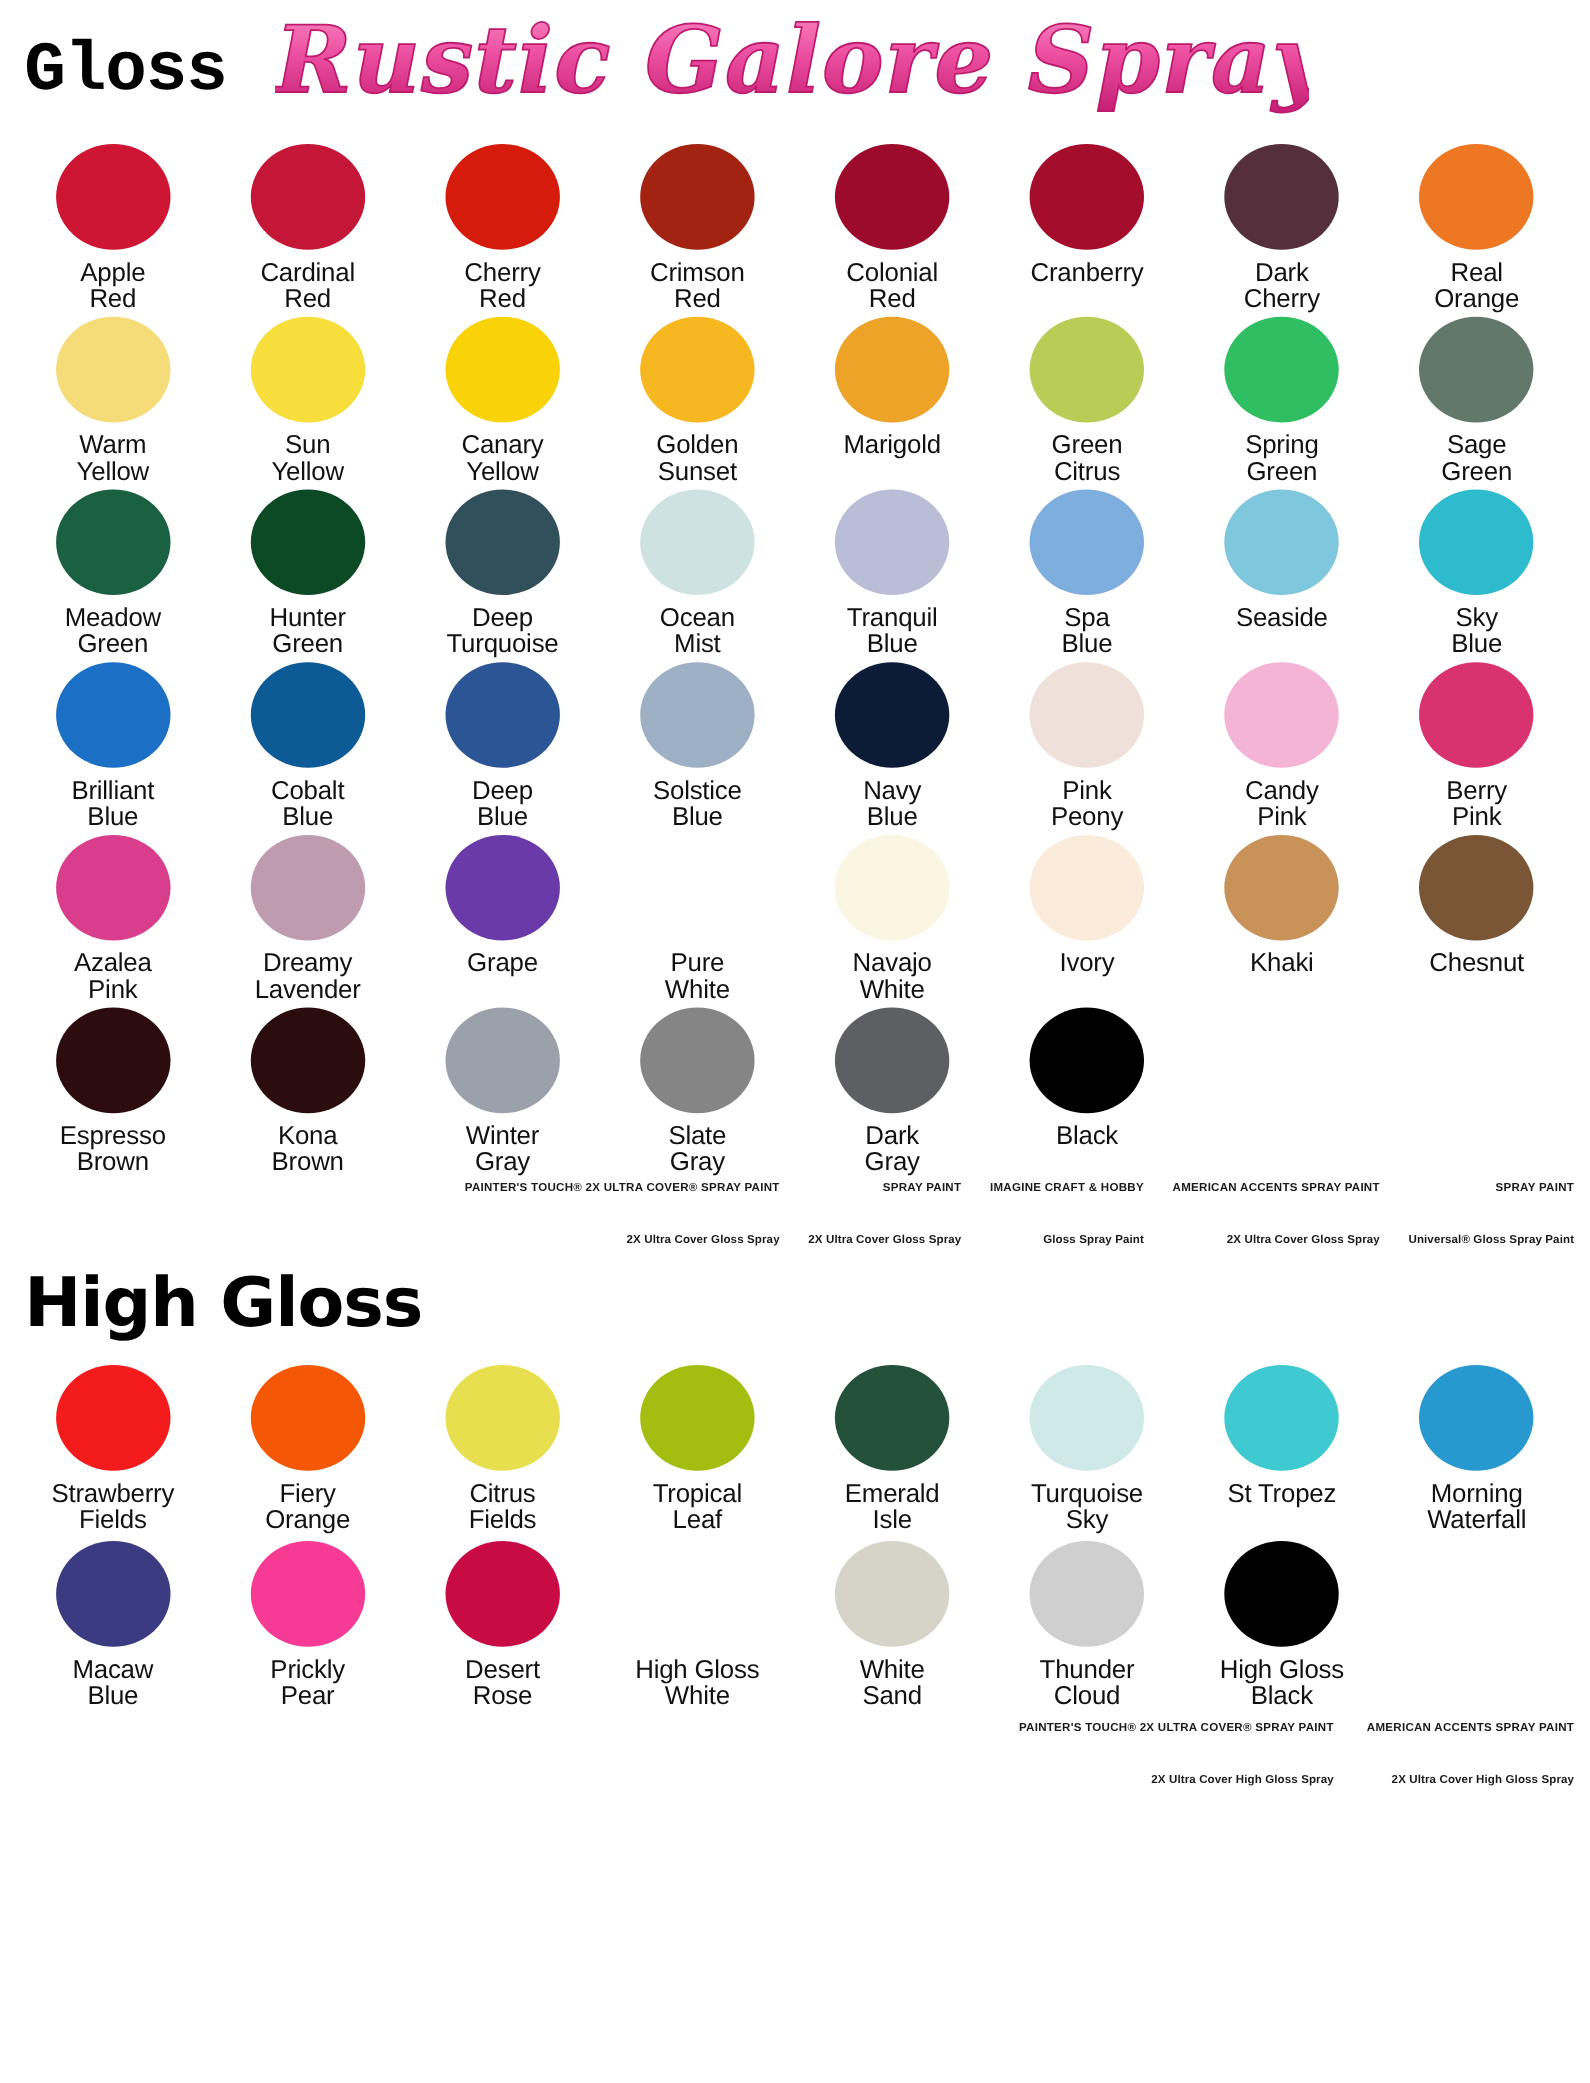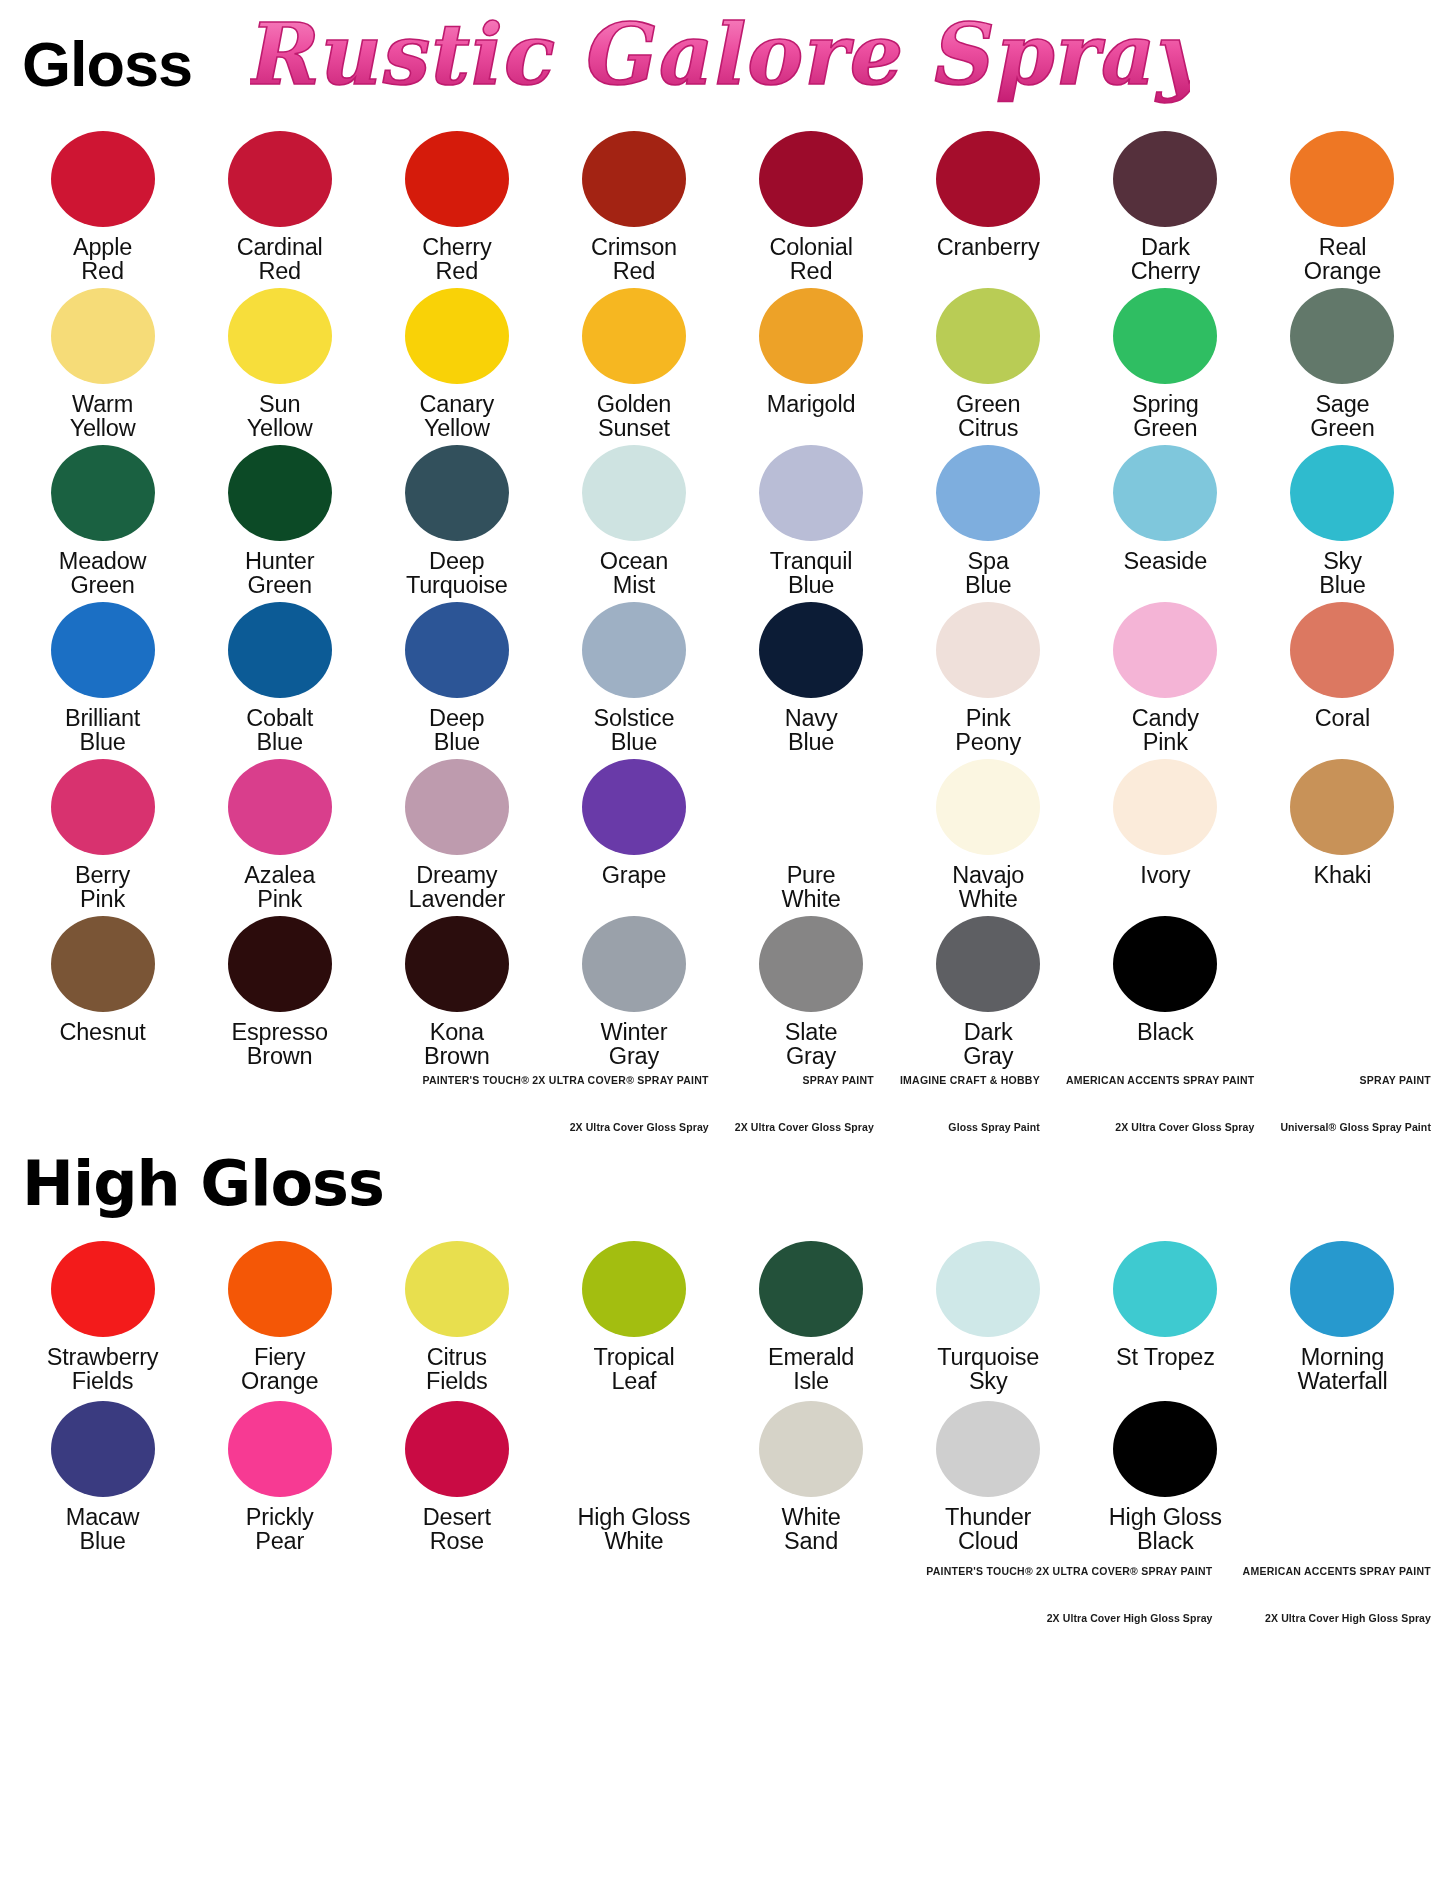--- a/index.html
+++ b/index.html
@@ -18,21 +18,21 @@
   }
 
   
   .header {
     position: relative;
     height: 128px;
     display: flex;
     align-items: center;
   }
   .section-title {
-    font-family: Liberation Sans, sans-serif;
+    font-family: Liberation Mono, monospace;
     font-weight: bold;
     font-size: 63px;
     letter-spacing: -1px;
     color: #000;
     margin-left: 22px;
     line-height: 1;
   }
   .brand-script {
     position: absolute;
     left: 250px;
@@ -296,24 +296,20 @@
         <div class="dot" style="background: rgb(239, 224, 218);"></div>
         <div class="name">Pink
 Peony</div>
       </div>
       <div class="swatch">
         <div class="dot" style="background: rgb(244, 180, 214);"></div>
         <div class="name">Candy
 Pink</div>
       </div>
       <div class="swatch">
-        <div class="dot" style="background: rgb(220, 120, 97);"></div>
-        <div class="name">Coral</div>
-      </div>
-      <div class="swatch">
         <div class="dot" style="background: rgb(216, 50, 111);"></div>
         <div class="name">Berry
 Pink</div>
       </div>
       <div class="swatch">
         <div class="dot" style="background: rgb(217, 62, 140);"></div>
         <div class="name">Azalea
 Pink</div>
       </div>
       <div class="swatch">

